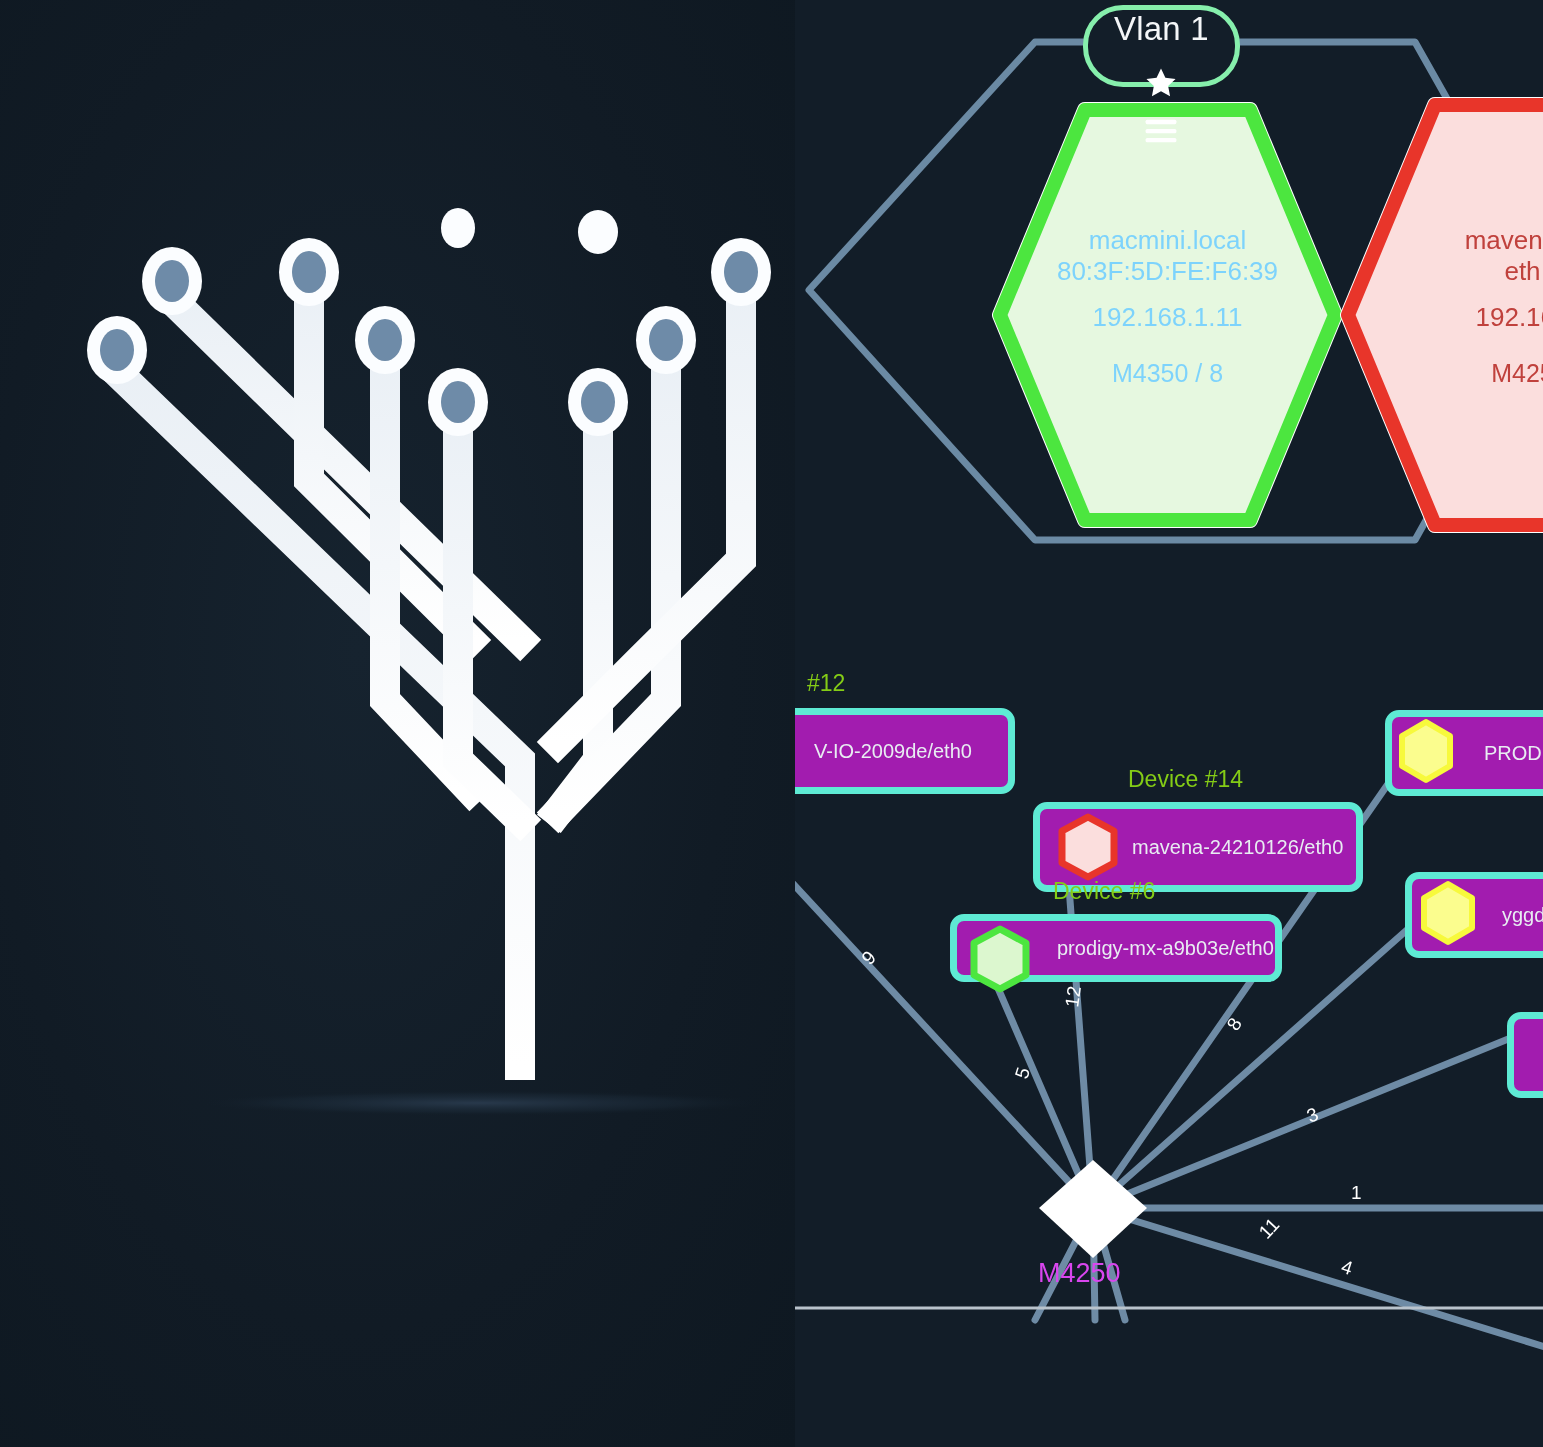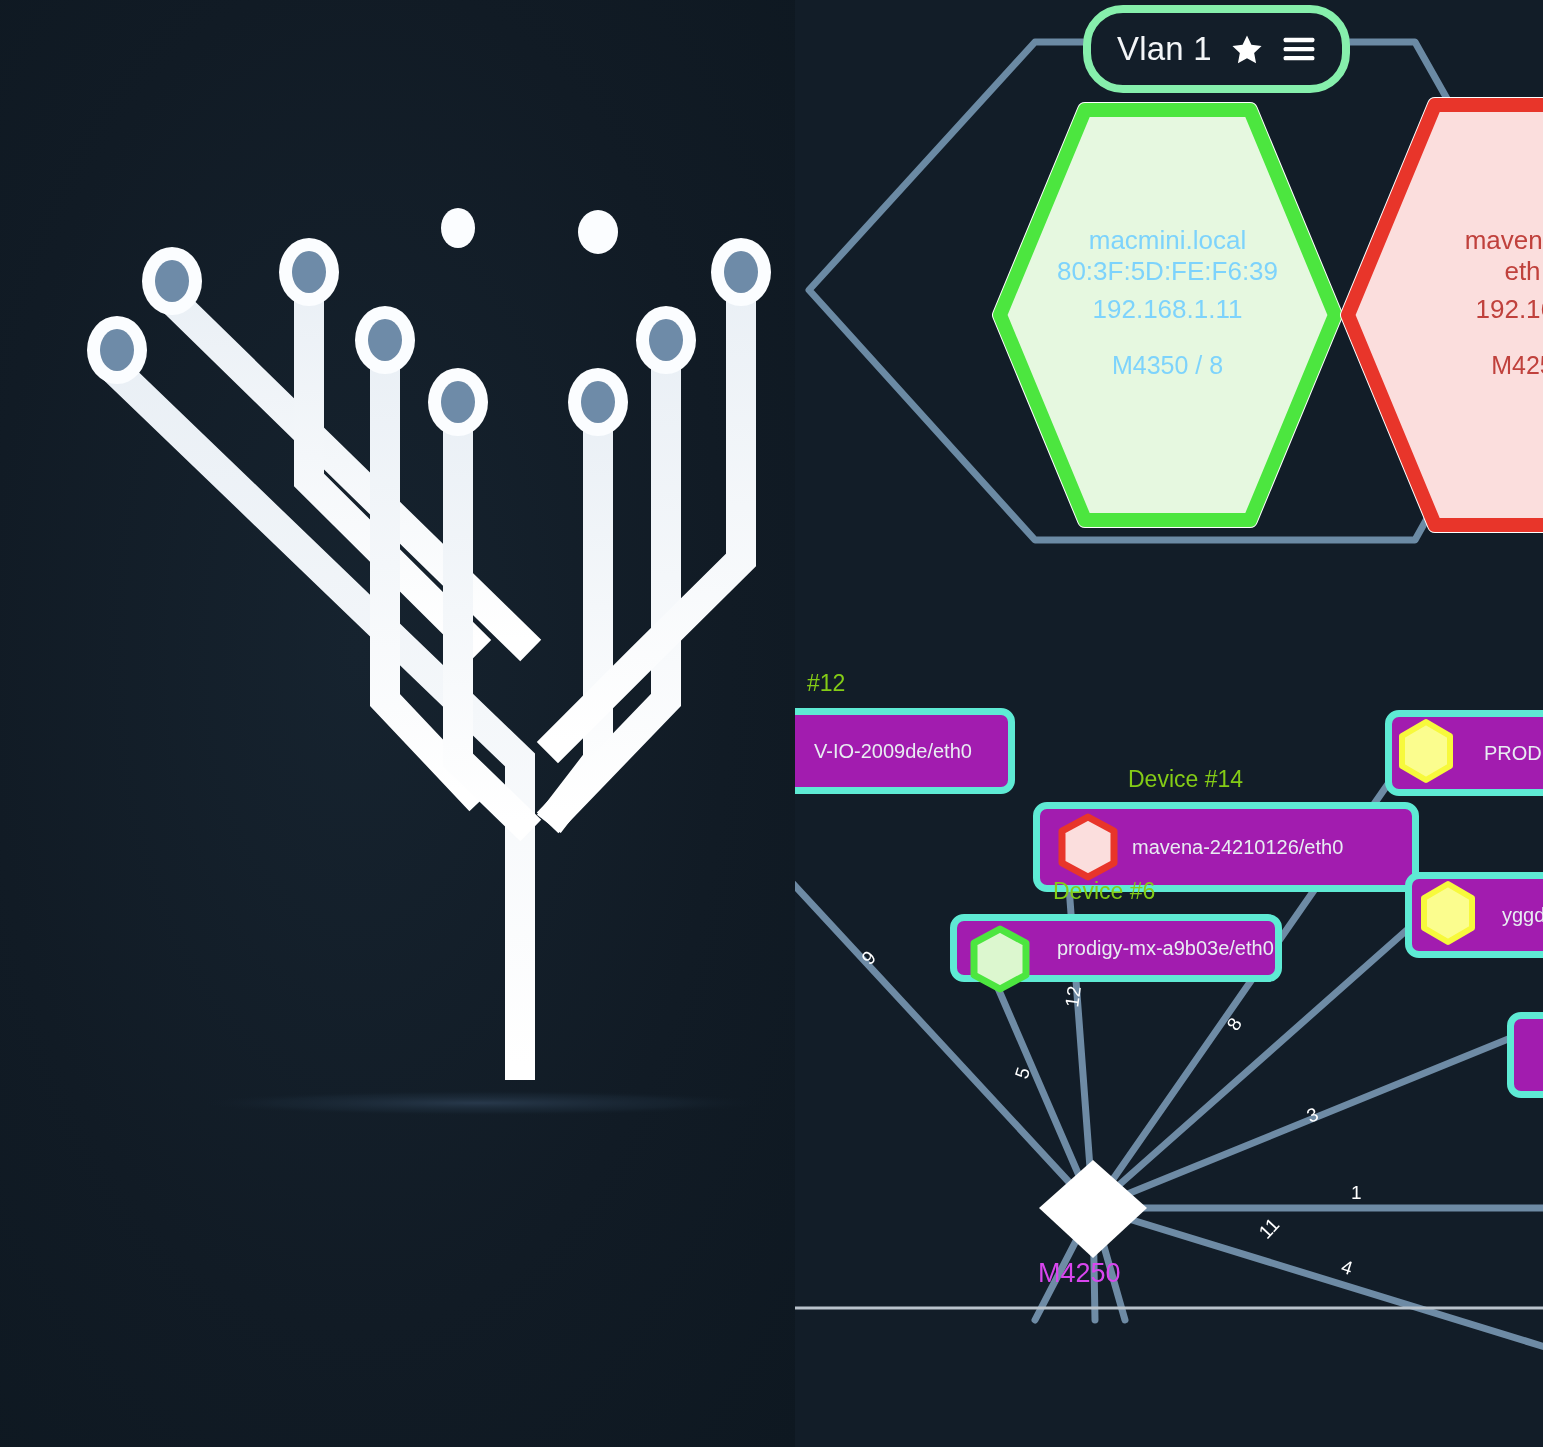--- a/index.html
+++ b/index.html
@@ -38,27 +38,28 @@
     background: #121d28;
     overflow: hidden;
   }
   #vlan-svg { position: absolute; left: 0; top: 0; }
 
   .vlan-pill {
     position: absolute;
     left: 288px; top: 5px;
     height: 72px;
     padding: 0 26px;
-    border: 8px solid #86efac;
+    border: 5px solid #86efac;
     border-radius: 40px;
     background: #131e29;
     display: flex;
     align-items: center;
     gap: 18px;
     z-index: 6;
+    flex-direction: column;
   }
   .vlan-pill-label {
     color: #f4f6f8;
     font-size: 33px;
     letter-spacing: .2px;
     white-space: nowrap;
   }
   .pill-icon { display: flex; align-items: center; }
 
   .hex-text {
@@ -66,21 +67,21 @@
     z-index: 5;
     text-align: center;
     pointer-events: none;
     line-height: 1.18;
   }
   .hex-text div { white-space: nowrap; }
   .hex-green-text { color: #7dd3fc; }
   .hex-red-text   { color: #c0413c; }
   .ht-host { font-size: 26px; }
   .ht-mac  { font-size: 26px; }
-  .ht-ip   { font-size: 26px; margin-top: 8px; }
+  .ht-ip   { font-size: 26px; margin-top: 16px; }
   .ht-mdl  { font-size: 25px; margin-top: 26px; }
 
   
   #topo-panel {
     position: absolute;
     left: 795px; top: 660px;
     width: 748px; height: 787px;
     background: #121d28;
     overflow: hidden;
   }
@@ -288,21 +289,21 @@
         <text x="545" y="612" transform="rotate(18 545 612)">4</text>
       </g>
     </svg>
 
     <div class="dev-title" style="left:12px; top:10px;">#12</div>
     <div class="dev-card" style="left:-80px; top:48px; width:300px; height:86px; padding-left:92px;">
       <span class="dev-card-label">V-IO-2009de/eth0</span>
     </div>
 
     <div class="dev-title" style="left:333px; top:106px;">Device #14</div>
-    <div class="dev-card" style="left:238px; top:142px; width:386px; height:90px; padding-left:92px;">
+    <div class="dev-card" style="left:238px; top:142px; width:330px; height:90px; padding-left:92px;">
       <span class="dev-card-label">mavena-24210126/eth0</span>
     </div>
     <span class="hex-chip" style="left:260px; top:152px;">
       <svg width="66" height="70" viewBox="0 0 66 70">
         <polygon points="33,5 59,19 59,51 33,65 7,51 7,19" fill="#fbdedd" stroke="#e8352a" stroke-width="7" stroke-linejoin="round"></polygon>
       </svg>
     </span>
 
     <div class="dev-title" style="left:258px; top:218px;">Device #6</div>
     <div class="dev-card" style="left:155px; top:254px; width:332px; height:68px; padding-left:100px;">

